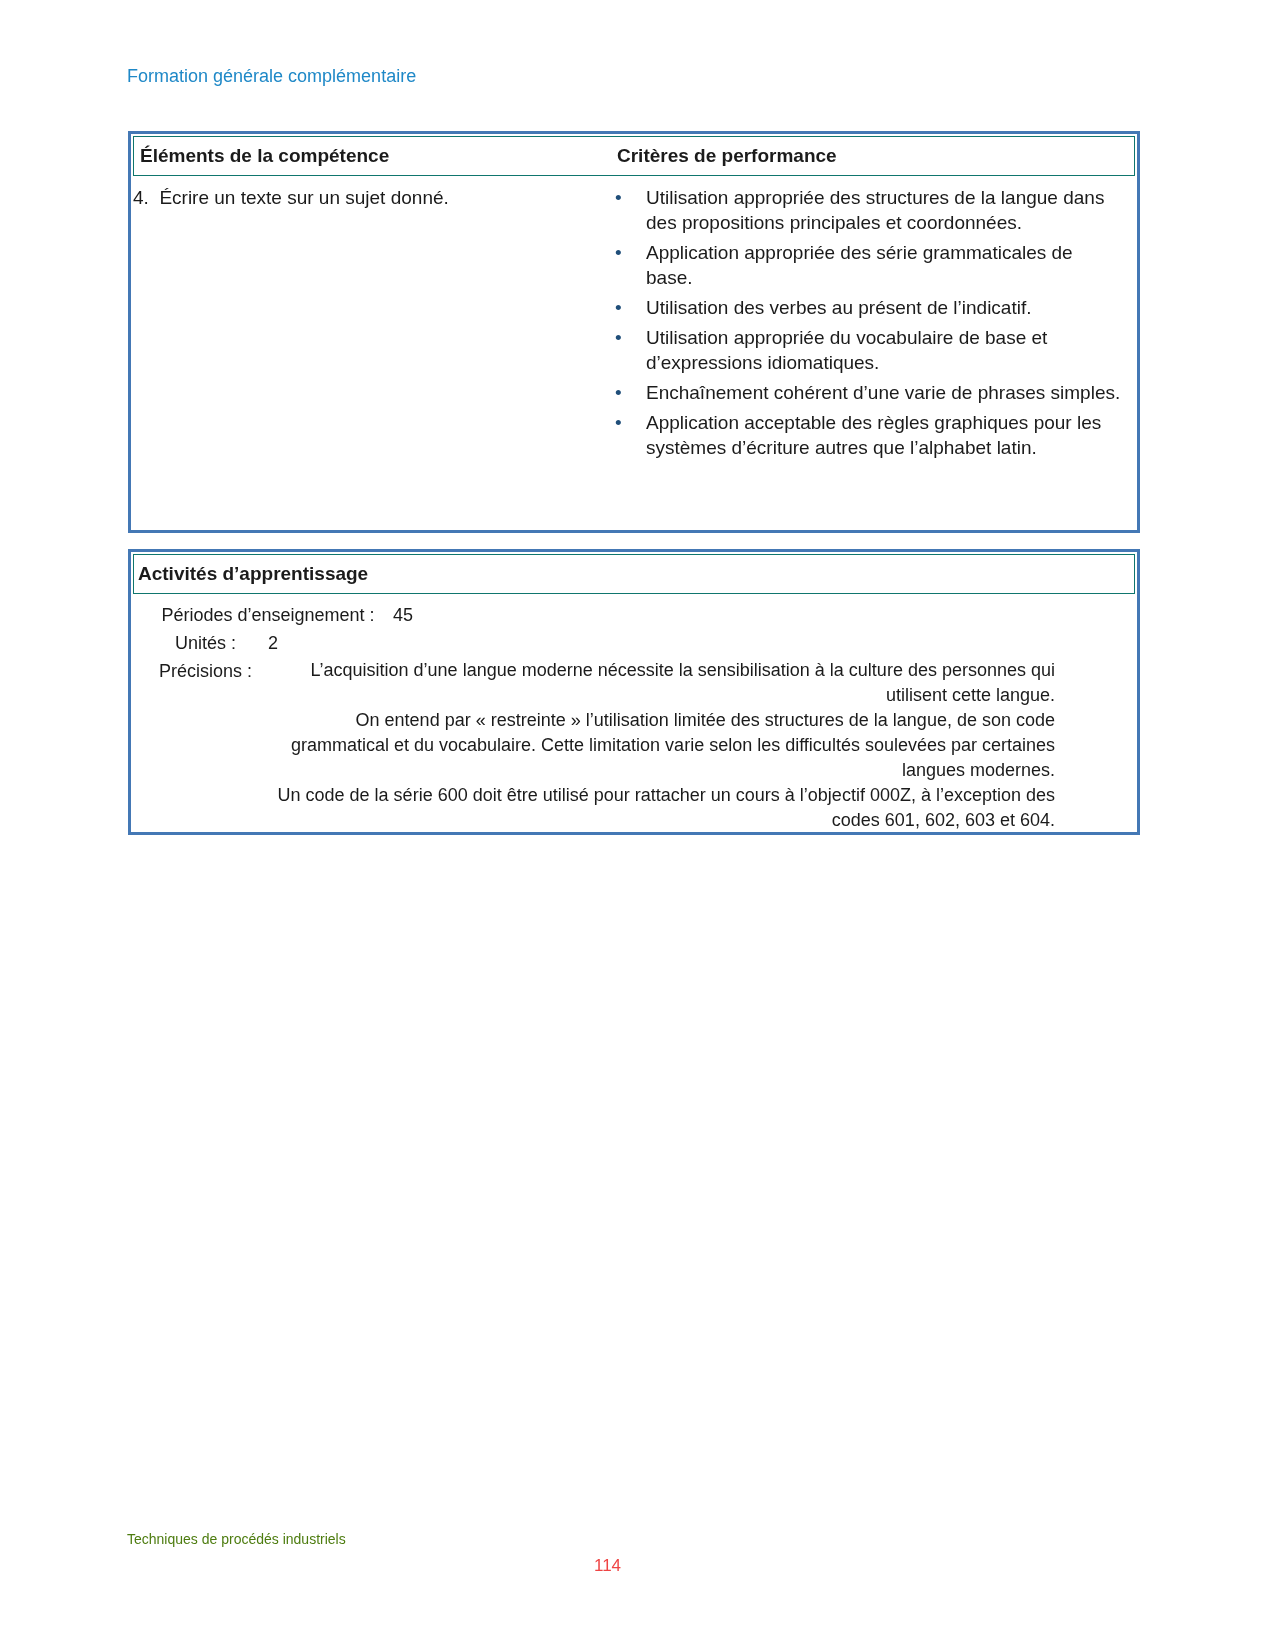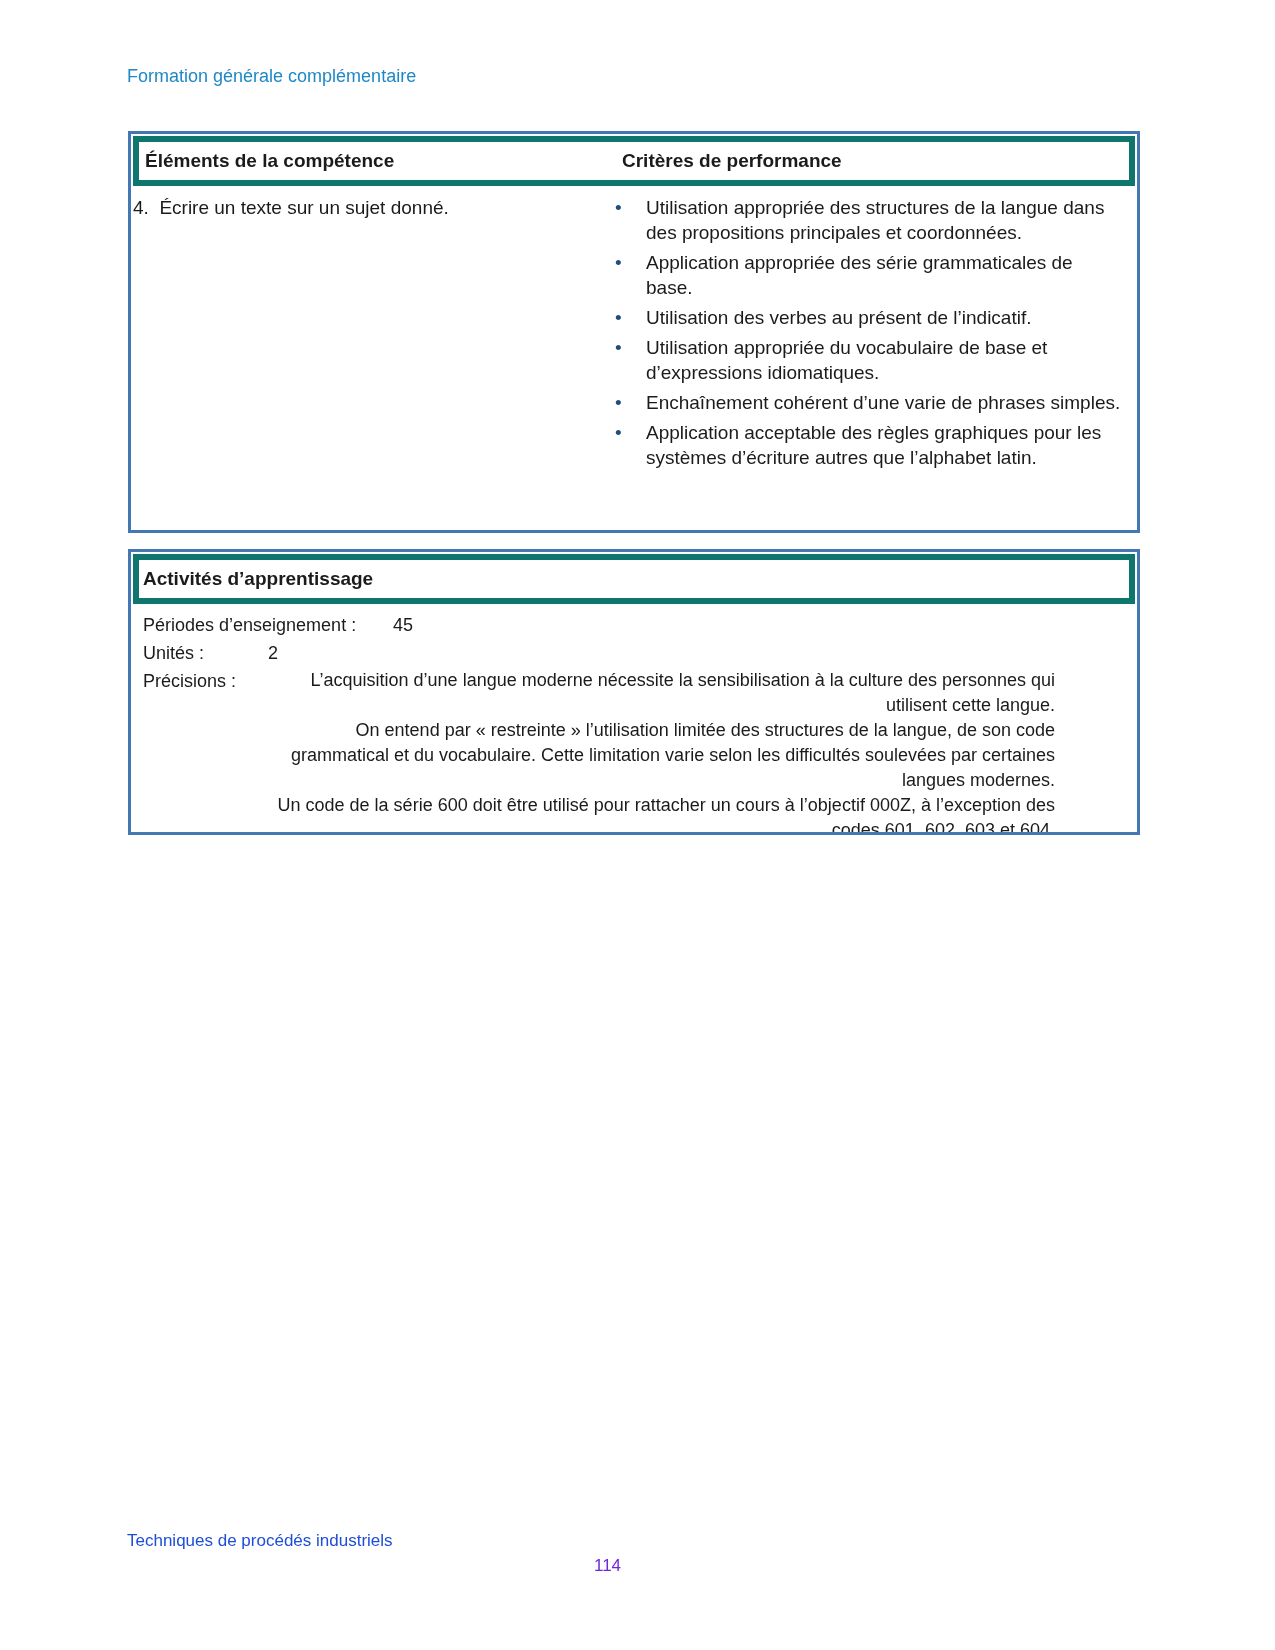--- a/index.html
+++ b/index.html
@@ -27,21 +27,21 @@
     border: 3px solid #4478B5;
     box-sizing: border-box;
     overflow: hidden;
     background: #ffffff;
   }
   .box-1 { top: 131px; height: 402px; }
   .box-2 { top: 549px; height: 286px; }
 
   .box-head {
     margin: 2px 2px 0 2px;
-    border: 6px solid #0f766e;
+    border: 1px solid #0f766e;
     height: 38px;
     display: flex;
     align-items: center;
     font-weight: bold;
     font-size: 19px;
     box-sizing: content-box;
   }
   .head-col1 { width: 483px; padding-left: 6px; box-sizing: border-box; flex: none; }
   .head-col2 { flex: 1; }
 
@@ -62,42 +62,42 @@
   .bullet-text { flex: 1; font-size: 19px; line-height: 25px; }
 
   .act-head { padding-left: 4px; text-align: center; }
   .act-body {
     display: block;
     padding: 8px 82px 0 12px;
     font-size: 18px;
     line-height: 26px;
   }
   .act-row { display: flex; margin-bottom: 2px; }
-  .act-label { flex: none; white-space: pre-wrap; }
+  .act-label { flex: none; white-space: pre-wrap; text-align: center; }
   .label-w-narrow { width: 125px; }
   .label-w-wide { width: 250px; }
   .act-value { flex: none; }
   .precisions { flex: 1; line-height: 25px; text-align: right; }
   .precisions p { margin: 0; }
 
   .footer-left {
     position: absolute;
     left: 127px;
     top: 1531px;
-    font-size: 17px;
-    color: #1d4ed8;
+    font-size: 14px;
+    color: #4d7c0f;
   }
   .page-number {
     position: absolute;
     left: 480px;
     top: 1556px;
     width: 255px;
     text-align: center;
     font-size: 17px;
-    color: #6d28d9;
+    color: #ef4444;
   }
 </style>
 </head>
 <body>
 
 <div class="page">
 
   <div class="doc-header">Formation générale complémentaire</div>
 
   <section class="box box-1">

